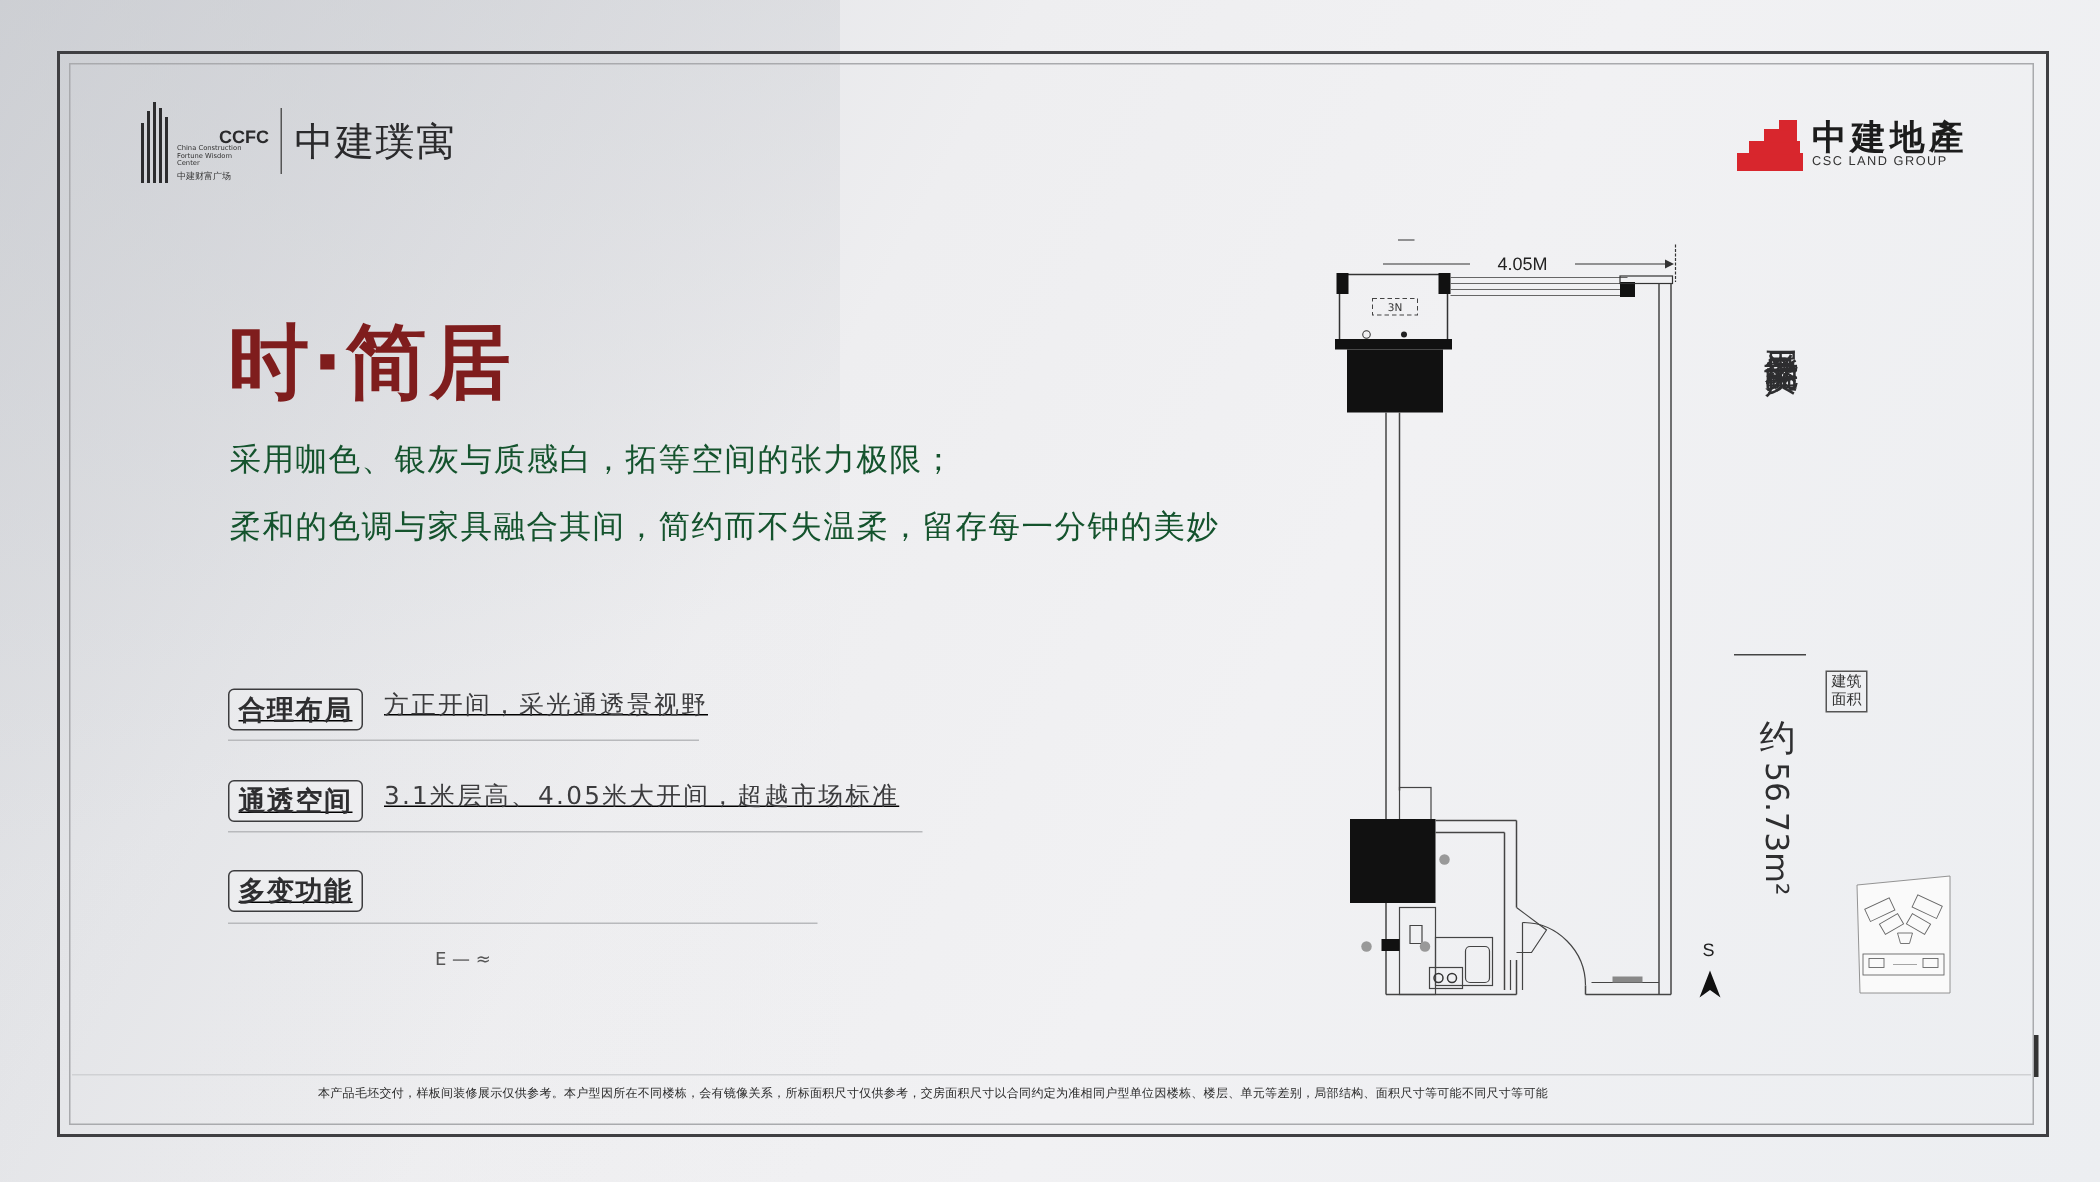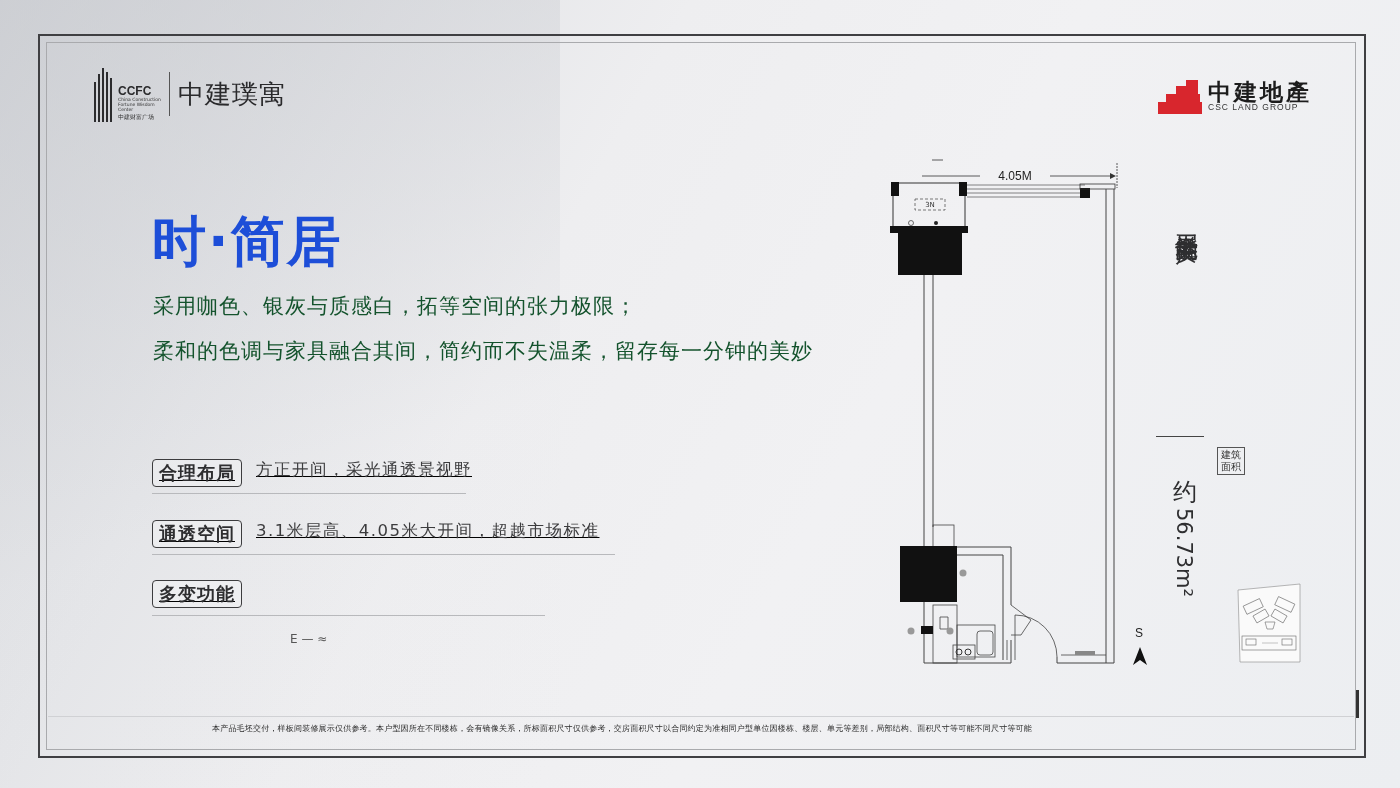--- a/index.html
+++ b/index.html
@@ -7,31 +7,31 @@
     font-family:"DejaVu Sans","Liberation Sans",sans-serif;
     background:linear-gradient(118deg,#d3d5d9 0%,#e4e5e8 22%,#eeeef0 38%,#f1f1f3 60%,#eceef1 100%);}
   .sheen{position:absolute;left:0;top:0;width:560px;height:788px;
     background:linear-gradient(160deg,rgba(200,202,207,.55) 0%,rgba(230,231,234,.1) 60%,rgba(255,255,255,0) 100%);}
   .frame-outer{position:absolute;left:38px;top:34px;width:1328px;height:724px;border:2px solid #3f3f42;box-sizing:border-box;}
   .frame-inner{position:absolute;left:46px;top:42px;width:1310px;height:708px;border:1.5px solid #a9aaad;box-sizing:border-box;}
   .logo-left{position:absolute;left:94px;top:66px;display:flex;align-items:center;}
   .bars{display:flex;align-items:flex-end;gap:2px;height:56px;margin-right:6px;}
   .bars span{display:block;width:2px;background:#2c2c2e;}
   .ccfc{display:flex;flex-direction:column;justify-content:flex-end;height:56px;}
-  .ccfc .big{font-family:"Liberation Sans",sans-serif;font-weight:bold;font-size:12px;color:#2a2a2c;line-height:12px;}
+  .ccfc .big{font-family:"Liberation Sans",sans-serif;font-weight:bold;font-size:12px;color:#2a2a2c;line-height:12px;margin-left:28px;}
   .ccfc .small{font-size:4.5px;line-height:5px;color:#333;}
   .ccfc .cn{font-size:6px;color:#333;margin-top:1px;}
   .vsep{width:1px;height:44px;background:#555;margin:0 8px 0 8px;}
   .brand-cn{font-size:26px;color:#2a2a2c;letter-spacing:1px;font-weight:300;}
   .logo-right{position:absolute;left:1158px;top:80px;display:flex;align-items:center;}
   .red-block{width:44px;height:34px;position:relative;}
   .red-block i{position:absolute;background:#d8262d;}
   .csc-cn{font-family:"DejaVu Serif",serif;font-size:23px;color:#1c1c1c;font-weight:bold;letter-spacing:3px;line-height:20px;}
   .csc-en{font-family:"Liberation Sans",sans-serif;font-size:8.5px;color:#333;letter-spacing:1px;}
-  .title{position:absolute;left:152px;top:206px;font-size:54px;font-weight:bold;color:#1d4ed8;letter-spacing:2px;}
+  .title{position:absolute;left:152px;top:206px;font-size:54px;font-weight:bold;color:#7f1d1d;letter-spacing:2px;}
   .desc{position:absolute;left:153px;font-size:21px;color:#14532d;letter-spacing:1px;}
   .feature{position:absolute;left:152px;display:flex;align-items:flex-start;text-decoration:underline;}
   .tag{border:1.5px solid #3c3c3e;border-radius:4px;padding:1px 6px;font-size:18px;font-weight:bold;color:#2e2e30;letter-spacing:1px;background:rgba(255,255,255,.25);}
   .ftext{font-size:16.5px;color:#3c3c3e;margin-left:14px;letter-spacing:1.5px;}
   .fline{position:absolute;left:152px;height:1px;background:#b8b9bc;}
   .stray{position:absolute;left:290px;top:632px;font-size:12px;color:#555;}
   .plan{position:absolute;left:885px;top:155px;width:270px;height:520px;}
   .vtitle{position:absolute;left:1172px;top:216px;writing-mode:vertical-rl;font-size:23px;color:#2e2e30;letter-spacing:1px;}
   .vline{position:absolute;left:1156px;top:436px;width:48px;height:1px;background:#444;}
   .area-badge{position:absolute;left:1174px;top:447px;border:1px solid #555;font-size:10px;line-height:12px;padding:1px 2px;color:#333;width:22px;text-align:center;margin-left:43px;}

